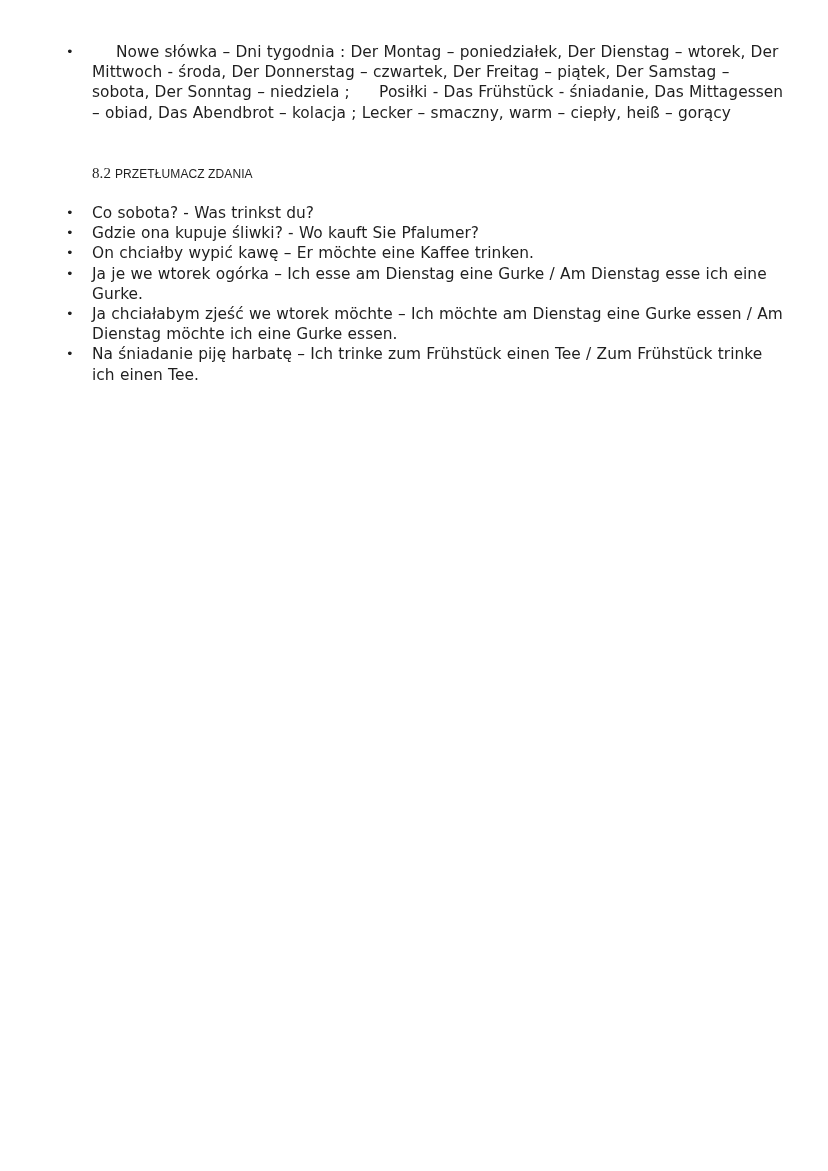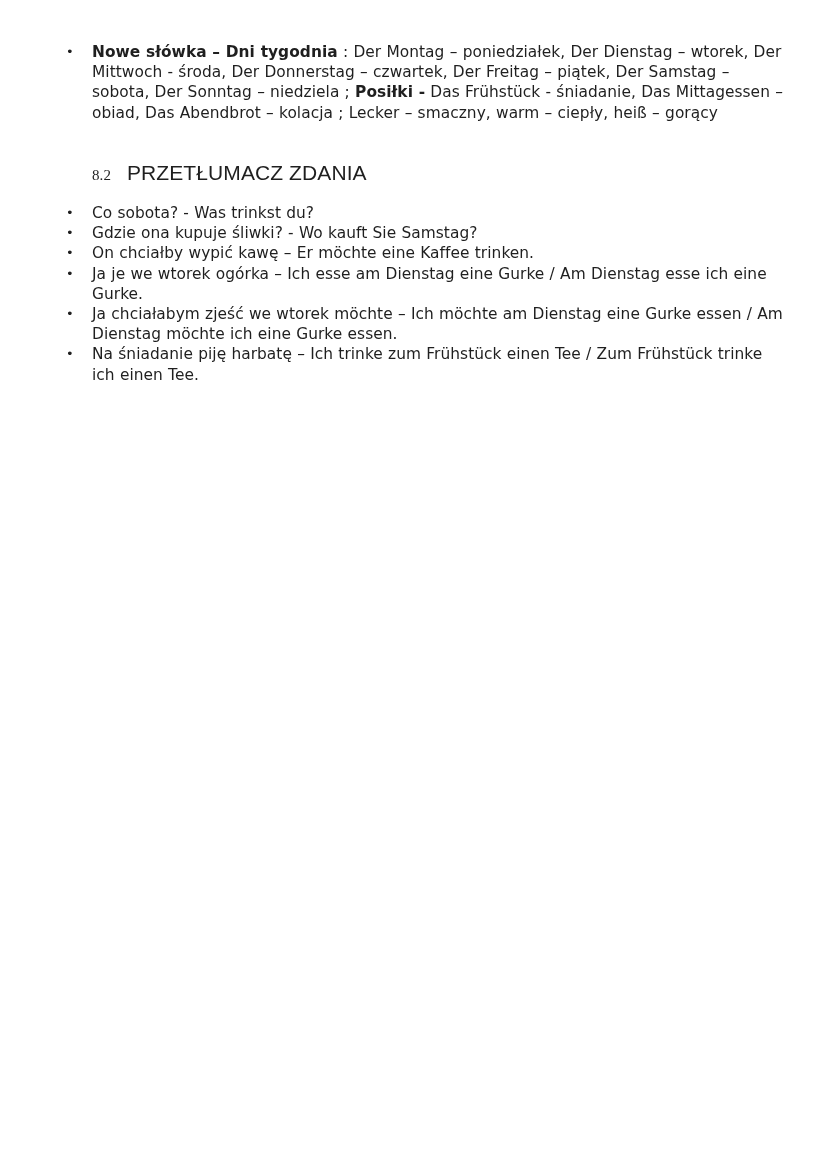--- a/index.html
+++ b/index.html
@@ -39,40 +39,39 @@
       letter-spacing: 0.05px;
       word-spacing: 0.3px;
     }
     .bullet {
       position: absolute;
       left: 66px;
       top: 0;
       font-size: 13px;
       line-height: 20.2px;
     }
-    .bold { font-weight: bold; }
+    .bold { font-weight: normal; margin-left: 24px; }
     .vocab { top: 42px; }
     .vocab li { padding-right: 44px; }
     .section-heading {
       position: absolute;
       left: 92px;
       top: 163px;
       font-family: "DejaVu Serif", serif;
       font-size: 15px;
       line-height: 20px;
       letter-spacing: 0.1px;
     }
     .section-heading .num {
       font-family: "Liberation Serif", serif;
       font-size: 15px;
     }
     .section-heading .txt {
       font-family: "Liberation Sans", sans-serif;
-      font-size: 21px;
-      margin-left: 12px;
+      font-size: 12px;
     }
     .sentences { top: 203px; }
     .sentences li { padding-right: 46px; }
   </style>
 </head>
 <body>
 
 <div class="page">
 
   <ul class="list vocab">
@@ -86,21 +85,21 @@
     <span class="num">8.2 </span><span class="txt">PRZETŁUMACZ ZDANIA</span>
   </div>
 
   <ul class="list sentences">
     <li>
       <span class="bullet">•</span>
       <span>Co sobota? - Was trinkst du?</span>
     </li>
     <li>
       <span class="bullet">•</span>
-      <span>Gdzie ona kupuje śliwki? - Wo kauft Sie Samstag?</span>
+      <span>Gdzie ona kupuje śliwki? - Wo kauft Sie Pfalumer?</span>
     </li>
     <li>
       <span class="bullet">•</span>
       <span>On chciałby wypić kawę – Er möchte eine Kaffee trinken.</span>
     </li>
     <li>
       <span class="bullet">•</span>
       <span>Ja je we wtorek ogórka – Ich esse am Dienstag eine Gurke / Am Dienstag esse ich eine Gurke.</span>
     </li>
     <li>

